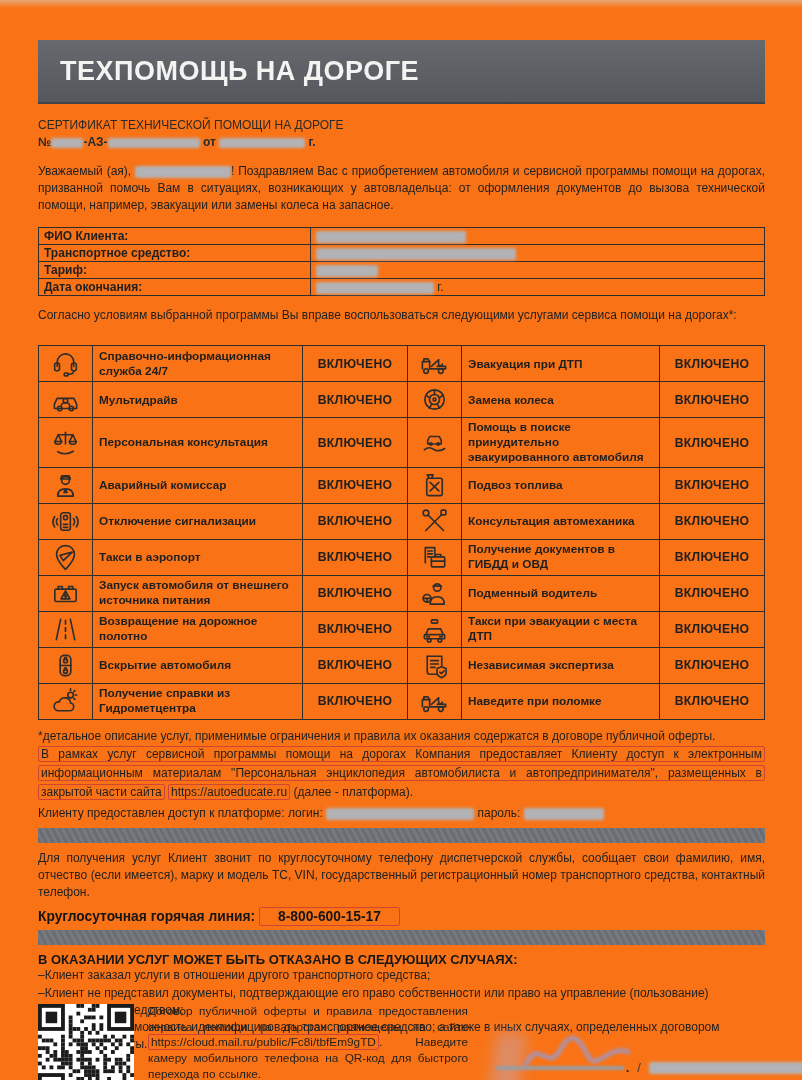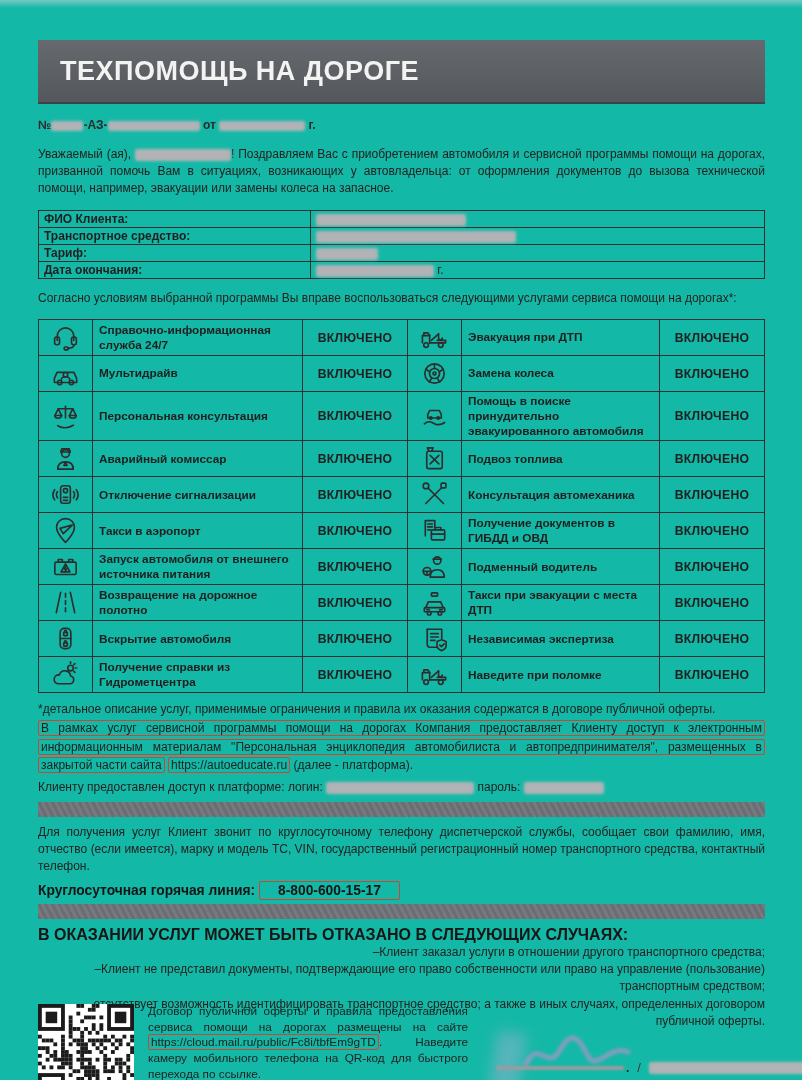--- a/index.html
+++ b/index.html
@@ -1,20 +1,20 @@
 <!DOCTYPE html>
 <html style="--red: #cf4433;"><head>
 <meta charset="utf-8">
 <style>
   * { box-sizing: border-box; margin: 0; padding: 0; }
   html,body { background:#e9e9e9; }
   body { font-family: "Liberation Sans", sans-serif; }
   .page {
     position: relative; width: 802px; height: 1080px; margin: 0 auto;
-    background: #14b8a6; color: #1f1f1f; overflow: hidden;
+    background: #f97316; color: #1f1f1f; overflow: hidden;
     font-size: 12px;
   }
   .page::before{ content:""; position:absolute; left:0; top:0; right:0; height:8px;
     background:linear-gradient(#d8d8d8,rgba(255,255,255,0)); opacity:.5; }
   .content { margin: 0 37px 0 38px; }
 
   
   .banner {
     margin-top: 40px; height: 64px;
     background: linear-gradient(#66696e, #54575b);
@@ -35,21 +35,21 @@
 
   
   table { border-collapse: collapse; width: 100%; padding-left: 40px; }
   .client-table { margin-top: 13px; border: 1.8px solid #2e2e2e; }
   .client-table td { border: 1.3px solid #2e2e2e; padding: 1px 5px; height: 17px; }
   .client-table .cl-label { font-weight: bold; width: 272px; }
 
   .intro-line { margin-top: 12px; color:#222; }
 
   
-  .services-table { margin-top: 14px; border: 1.8px solid #2e2e2e; }
+  .services-table { margin-top: 23px; border: 1.8px solid #2e2e2e; }
   .services-table td { border: 1.3px solid #2e2e2e; padding: 2px 6px; }
   .services-table .c-icon { width: 54px; text-align: center; padding: 2px 2px; }
   .services-table .c-label { width: 210px; font-weight: bold; font-size: 11.8px; line-height: 1.25; }
   .services-table .c-label2 { width: 198px; }
   .services-table .c-status { width: 105px; text-align: center; font-weight: bold;
     font-size: 12.2px; letter-spacing: .3px; }
   .services-table tr { height: 34px; }
   .svc-icon-wrap svg { width: 31px; height: 31px; display: inline-block; vertical-align: middle; }
   .svc-icon-wrap svg * { fill: none; stroke: #2d2d2d; stroke-width: 1.7;
     stroke-linecap: round; stroke-linejoin: round; }
@@ -63,22 +63,22 @@
   .platform-para { margin-top: 1px; text-align: justify; line-height: 1.55; }
   .access-line { margin-top: 3px; line-height: 1.5; }
 
   .redact-bar { height: 15px; margin: 6px 0 7px 0; border-radius: 1px;
     background: repeating-linear-gradient(63deg,#6a6d71 0 3px,#767980 3px 6px);
     filter: blur(.5px); }
 
   .hotline { margin-top: 8px; font-size: 13.8px; font-weight: bold; color:#151515; }
   .hotline .red-box { padding: 1px 18px; }
 
-  .sec-heading { font-weight: bold; margin-top: 9px; font-size: 16px; color:#161616; }
-  .bullets div { line-height: 1.43; text-align: right; color:#222; }
+  .sec-heading { font-weight: bold; margin-top: 9px; font-size: 13px; color:#161616; }
+  .bullets div { line-height: 1.43; text-align: left; color:#222; }
 
   
   .footer { position: absolute; left: 38px; right: 37px; top: 1004px;
     display: flex; gap: 14px; align-items: flex-start; }
   .qr { width: 96px; height: 96px; flex: 0 0 auto; }
   .qr-text { width: 320px; font-size: 11.8px; line-height: 1.33; text-align: justify; }
   .sign-block { position: relative; flex: 1; margin-top: 30px; height: 60px; }
   .sign-row { position: absolute; left: 14px; top: 26px; display: flex;
     align-items: center; gap: 8px; font-size: 12px; }
   .sig-line { width: 128px; height: 4px; background: #9a9ca0; filter: blur(1px);
@@ -93,20 +93,21 @@
 <body>
 
 <div class="page">
   <div class="content">
 
     <header class="banner">
       <h1>ТЕХПОМОЩЬ НА ДОРОГЕ</h1>
     </header>
 
     <section class="cert-head">
+      <div>СЕРТИФИКАТ ТЕХНИЧЕСКОЙ ПОМОЩИ НА ДОРОГЕ</div>
       <div class="cert-number">
         <span>№</span><span class="redact" style="width:32px"></span><span>-АЗ-</span><span class="redact" style="width:92px"></span>
         <span>от</span>
         <span class="redact" style="width:86px"></span>
         <span>г.</span>
       </div>
     </section>
 
     <p class="greeting"><span>Уважаемый (ая),</span>
       <span class="redact tall" style="width:96px"></span><span>! Поздравляем Вас с приобретением автомобиля и сервисной программы помощи на дорогах, призванной помочь Вам в ситуациях, возникающих у автовладельца: от оформления документов до вызова технической помощи, например, эвакуации или замены колеса на запасное.</span></p>

